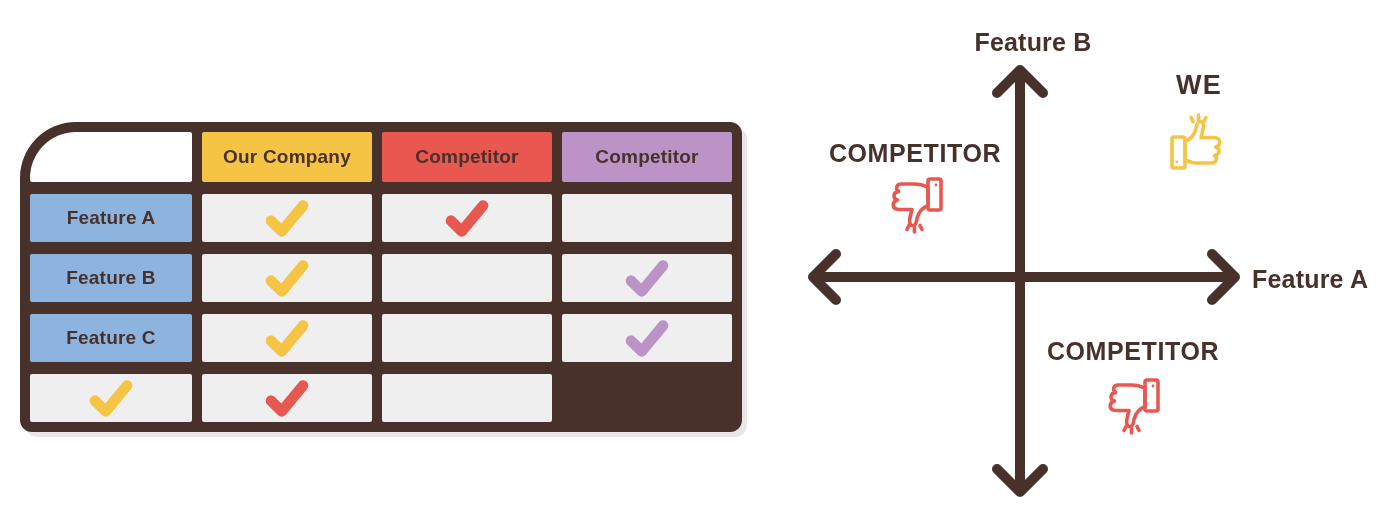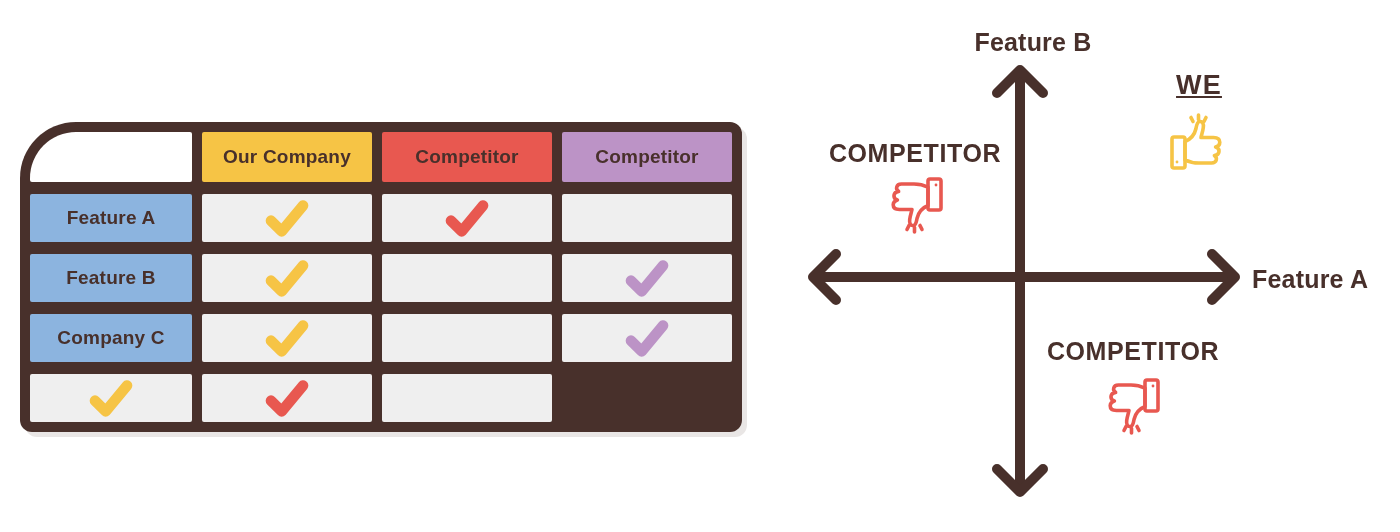--- a/index.html
+++ b/index.html
@@ -68,21 +68,21 @@
           <svg class="check-svg" width="48" height="40" viewBox="0 0 54 44">
             <path d="M9 25 L21 37 L45 8" fill="none" stroke="#F6C445" stroke-width="12" stroke-linecap="round" stroke-linejoin="round"></path>
           </svg>
         </div>
         <div class="cell data-cell"></div>
         <div class="cell data-cell">
           <svg class="check-svg" width="48" height="40" viewBox="0 0 54 44">
             <path d="M9 25 L21 37 L45 8" fill="none" stroke="#BC93C6" stroke-width="12" stroke-linecap="round" stroke-linejoin="round"></path>
           </svg>
         </div>
-        <div class="cell row-head">Company C</div>
+        <div class="cell row-head">Feature C</div>
         <div class="cell data-cell">
           <svg class="check-svg" width="48" height="40" viewBox="0 0 54 44">
             <path d="M9 25 L21 37 L45 8" fill="none" stroke="#F6C445" stroke-width="12" stroke-linecap="round" stroke-linejoin="round"></path>
           </svg>
         </div>
         <div class="cell data-cell"></div>
         <div class="cell data-cell">
           <svg class="check-svg" width="48" height="40" viewBox="0 0 54 44">
             <path d="M9 25 L21 37 L45 8" fill="none" stroke="#BC93C6" stroke-width="12" stroke-linecap="round" stroke-linejoin="round"></path>
           </svg>
@@ -137,16 +137,16 @@
     </g>
     <g transform="translate(1102,376)" color="#E85850">
       <g transform="rotate(180 30 30)">
           <use href="#thumbshape"></use>
         </g>
     </g>
   </svg>
 
   <div class="lbl center axis-lbl" style="left:1033px;top:28px;">Feature B</div>
   <div class="lbl axis-lbl" style="left:1252px;top:265px;">Feature A</div>
-  <div class="lbl center we-lbl" style="left:1199px;top:70px;text-decoration:underline;">WE</div>
+  <div class="lbl center we-lbl" style="left:1199px;top:70px;">WE</div>
   <div class="lbl center quad-lbl" style="left:915px;top:139px;">COMPETITOR</div>
   <div class="lbl center quad-lbl" style="left:1133px;top:337px;">COMPETITOR</div>
 </div>
 
 </body></html>

